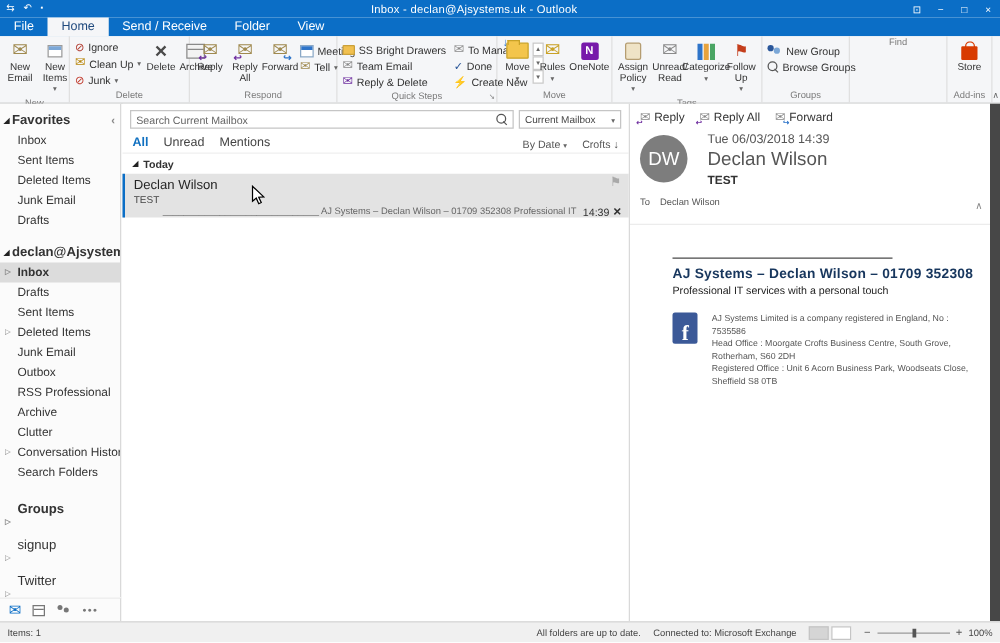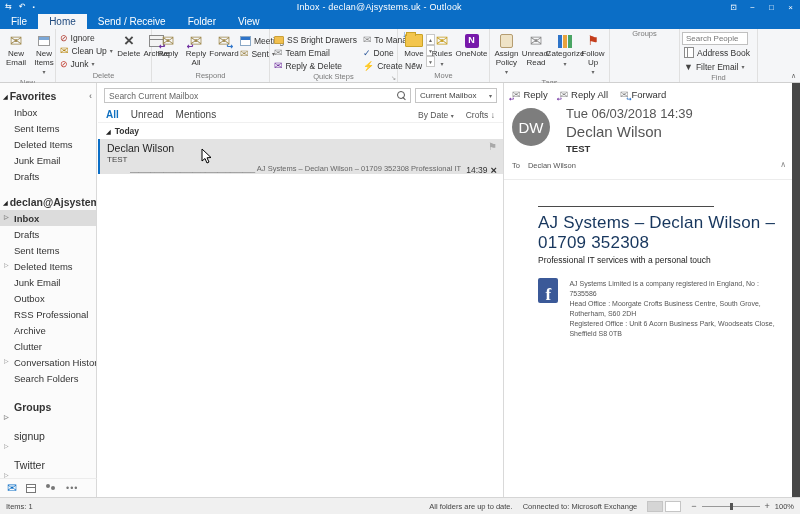--- a/index.html
+++ b/index.html
@@ -137,28 +137,28 @@
   .msg-preview{position:absolute;left:30px;right:40px;bottom:1px;font-size:7.5px;color:#666;
     white-space:nowrap;overflow:hidden;}
 
   
   .rpane{position:absolute;left:504px;top:83px;right:8px;bottom:17px;background:#fff;overflow:hidden;}
   .actions{display:flex;align-items:center;gap:12px;padding:6px 0 4px 8px;font-size:9.5px;color:#333;}
   .actions .act{display:flex;align-items:center;gap:3px;cursor:pointer;}
   .rhdr{position:relative;padding:2px 8px 0 8px;border-bottom:1px solid #ececec;height:76px;}
   .avatar{position:absolute;left:8px;top:4px;width:38px;height:38px;border-radius:50%;background:#7d7d7d;
     color:#fff;font-size:15px;display:flex;align-items:center;justify-content:center;}
-  .rdate{margin-left:54px;font-size:13px;color:#555;}
+  .rdate{margin-left:54px;font-size:10px;color:#555;}
   .rsender{margin-left:54px;font-size:15px;color:#555;margin-top:2px;}
   .rsubj{margin-left:54px;font-size:9.5px;font-weight:bold;color:#333;margin-top:3px;}
   .toline{margin-top:7px;font-size:7.5px;color:#555;display:flex;gap:8px;}
   .hdr-chev{position:absolute;right:6px;bottom:10px;color:#888;font-size:8px;cursor:pointer;}
   .rbody{padding:26px 10px 0 34px;}
   .sig-rule{width:176px;border-top:1px solid #4a4a4a;margin-bottom:6px;}
-  .sig-title{font-size:17px;font-weight:normal;color:#17365d;letter-spacing:.2px;}
+  .sig-title{font-size:11px;font-weight:bold;color:#17365d;letter-spacing:.2px;}
   .sig-tag{font-size:8.5px;color:#222;margin-top:2px;}
   .fbrow{display:flex;margin-top:13px;align-items:flex-start;}
   .fb{width:25px;height:25px;background:#3b5998;color:#fff;border-radius:2px;display:flex;
     align-items:flex-end;justify-content:center;font-family:"Liberation Serif",serif;
     font-weight:bold;font-size:17px;line-height:17px;cursor:pointer;}
   .fineprint{margin-left:11px;font-size:7px;color:#555;line-height:10px;padding-top:1px;}
   .darkbar{position:absolute;right:0;top:83px;width:8px;bottom:17px;background:#474747;cursor:pointer;}
 
   
   .statusbar{position:absolute;left:0;right:0;bottom:0;height:17px;background:#f0f0f0;
@@ -277,21 +277,21 @@
             </span>
           <span>Forward</span>
         </div>
         <div class="col" style="padding-top:3px;">
           <div class="sbtn">
             <span class="calmini"></span>
             <span>Meeting</span>
           </div>
           <div class="sbtn">
             <span class="env sm">✉</span>
-            <span>Sent</span>
+            <span>Tell</span>
             <span class="caret">▾</span>
           </div>
         </div>
       </div>
       <div class="glabel">Respond</div>
     </div>
 
     <div class="rgroup" style="width:128px">
       <div class="rgc">
         <div class="qs-grid">
@@ -383,41 +383,50 @@
         <div class="lbtn">
           <span class="big flag">⚑</span>
           <span>Follow Up</span>
           <span class="caret">▾</span>
         </div>
       </div>
       <div class="glabel">Tags</div>
     </div>
 
     <div class="rgroup" style="width:70px">
+      <div class="rgc">
+        <div class="col" style="padding-top:3px;">
+          <div class="sbtn">
+            <span class="people"></span>
+            <span>New Group</span>
+          </div>
+          <div class="sbtn">
+            <span class="mag"></span>
+            <span>Browse Groups</span>
+          </div>
+        </div>
+      </div>
       <div class="glabel">Groups</div>
     </div>
 
     <div class="rgroup" style="width:78px">
-      <div class="rgc">
-        <div class="col" style="padding-top:1px;gap:1px;">
-          <input class="searchpeople" placeholder="Search People" style="">
-          <div class="sbtn">
-            <span class="book"></span>
-            <span>Address Book</span>
-          </div>
-          <div class="sbtn">
-            <span class="funnel">▼</span>
-            <span>Filter Email</span>
-            <span class="caret">▾</span>
-          </div>
-        </div>
-      </div>
       <div class="glabel">Find</div>
     </div>
 
+    <div class="rgroup" style="width:36px">
+      <div class="rgc" style="justify-content:center;">
+        <div class="lbtn">
+          <span class="big">
+              <span class="store-bag"></span>
+            </span>
+          <span>Store</span>
+        </div>
+      </div>
+      <div class="glabel">Add-ins</div>
+    </div>
 
     <span class="chevron-up">∧</span>
   </div>
 
   <div class="sidebar">
     <div class="side-h">
       <span class="tri">◢</span>
       <span>Favorites</span>
       <span class="minch">‹</span>
     </div>

